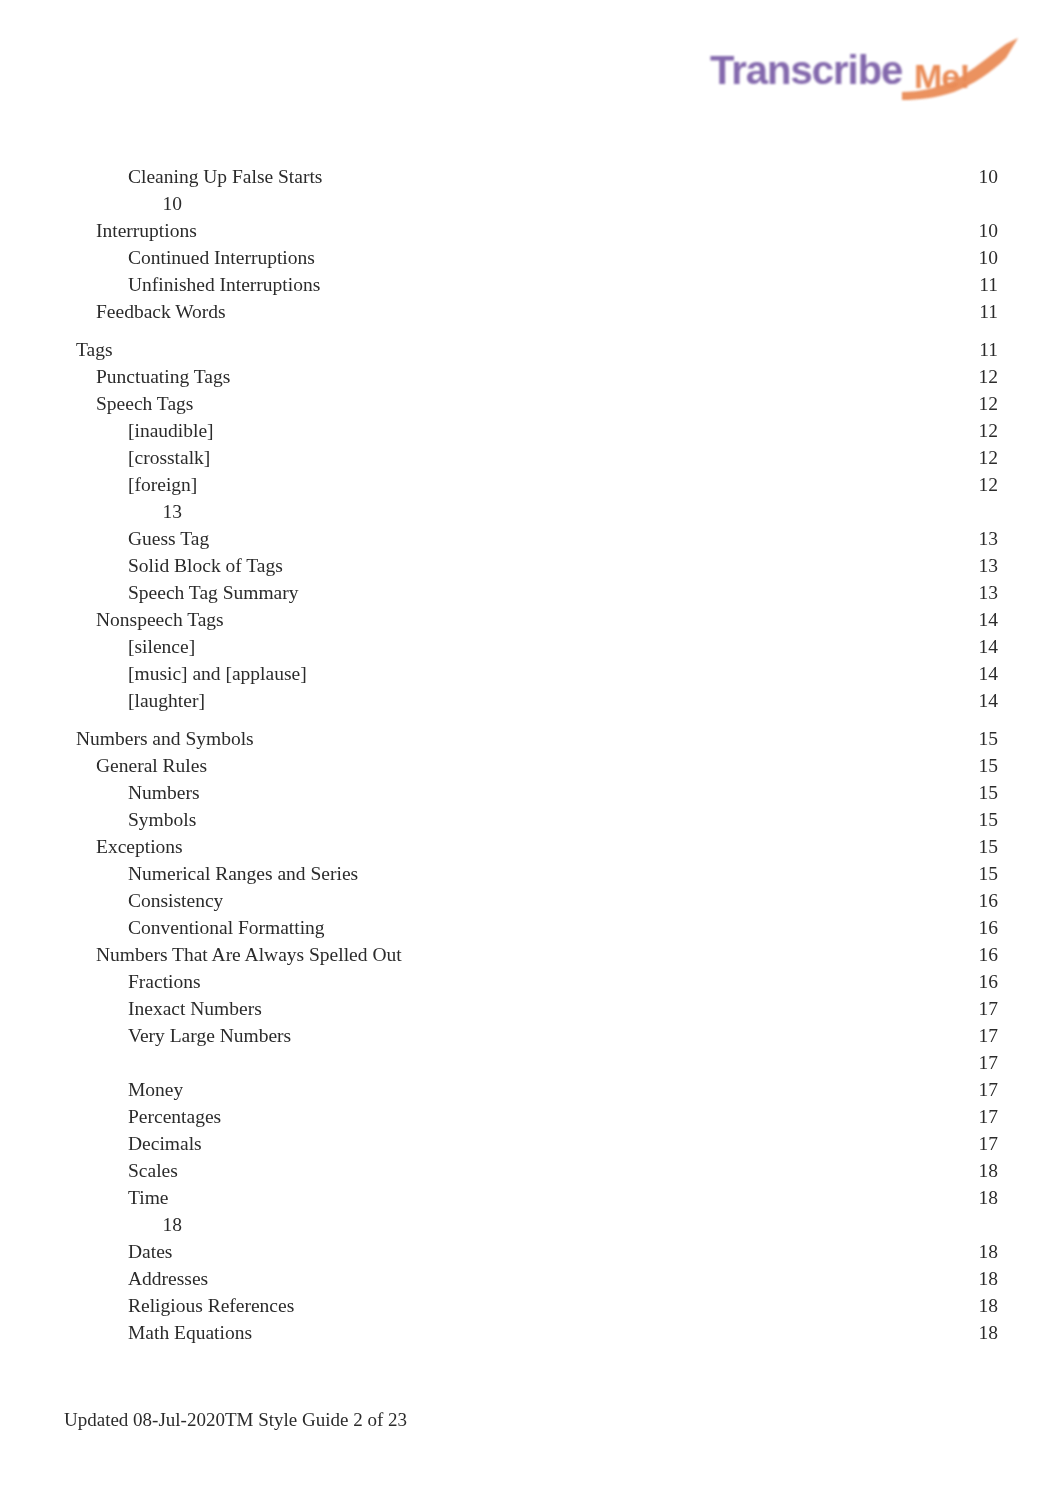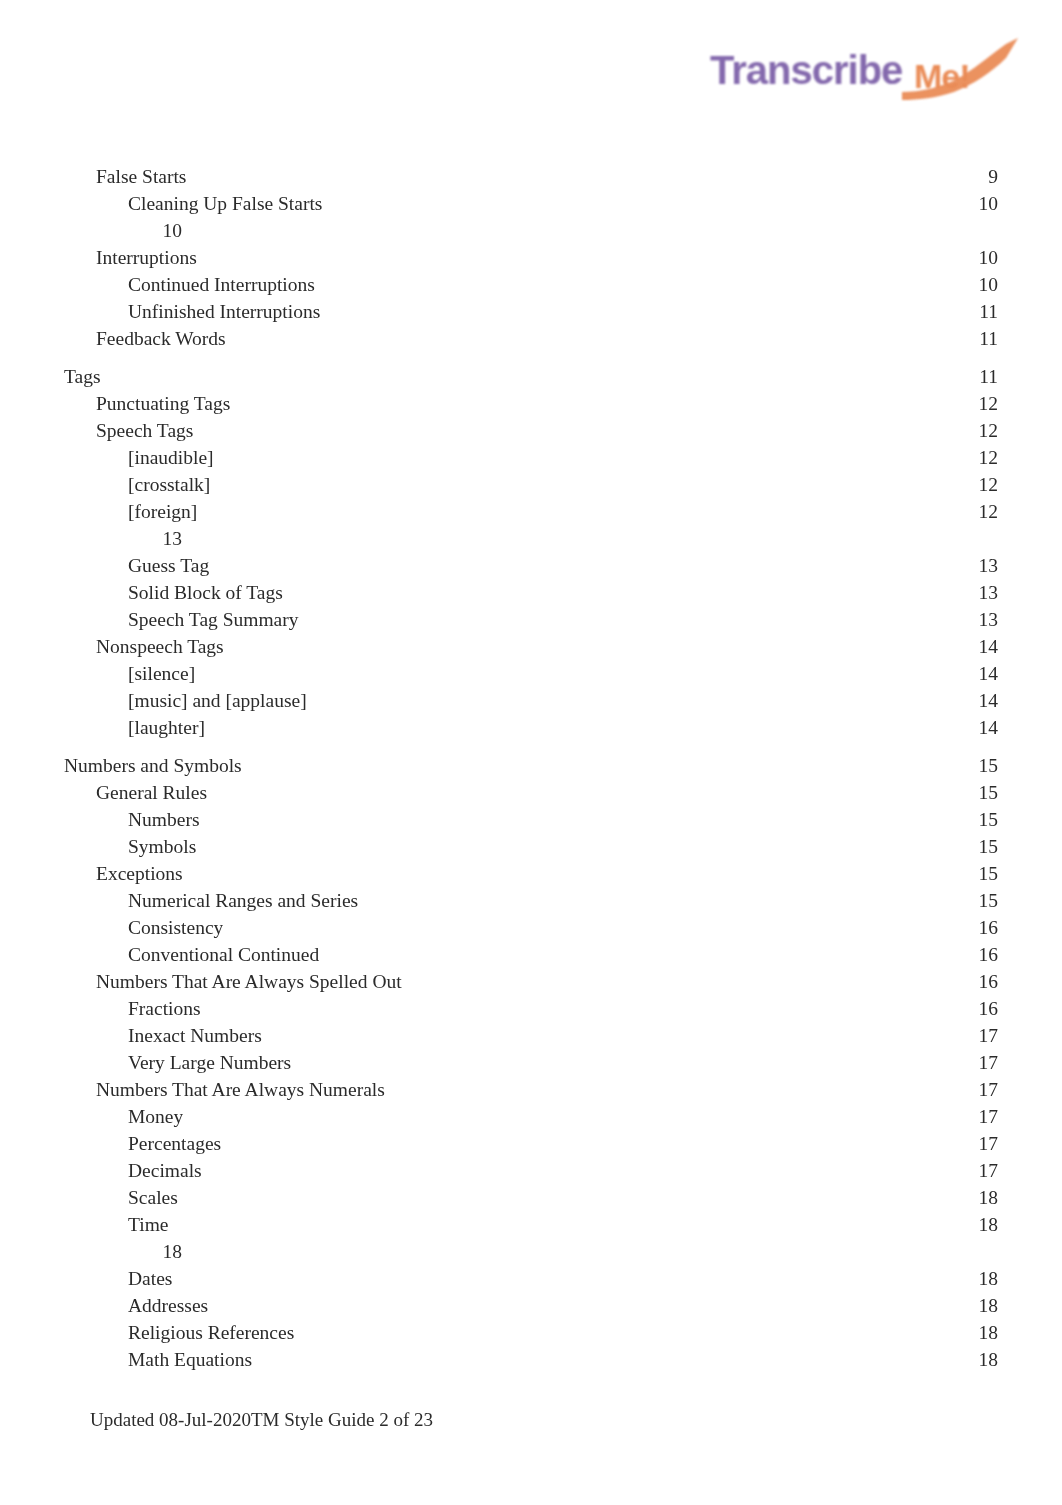--- a/index.html
+++ b/index.html
@@ -70,60 +70,55 @@
     text-align: right;
     min-width: 22px;
   }
   
   .lvl-0 { padding-left: 0px; }
   .lvl-1 { padding-left: 32px; }
   .lvl-2 { padding-left: 64px; }
   .lvl-3 { padding-left: 96px; flex-direction: column; }
 
   
-  .toc-row.group-start { margin-top: 11px; }
+  .toc-row.group-start { margin-top: 11px; margin-left: 12px; }
 
   
   #footer {
     position: absolute;
     left: 64px;
     top: 1405px;
     width: 934px;
     height: 30px;
     font-size: 19px;
     line-height: 30px;
     display: flex;
     align-items: baseline;
   }
-  #footer .f-left   { flex: 0 0 auto; text-align: left; margin-left: 26px; }
+  #footer .f-left   { flex: 0 0 auto; text-align: left; }
   #footer .f-center { flex: 1 1 auto; text-align: center; }
   #footer .f-right  { flex: 0 0 auto; text-align: center; }
 </style>
 </head>
 <body>
 
 <div id="page">
 
   <div id="header">
     <div id="logo">
       <svg width="320" height="72" viewBox="0 0 320 72" xmlns="http://www.w3.org/2000/svg">
 
         <path d="M196 56 C 214 56, 236 52, 256 40 C 272 30, 286 18, 300 8 L 312 2 L 300 22 C 286 36, 268 48, 248 56 C 230 62, 212 64, 196 64 Z" fill="#E8834A" opacity="0.95"></path>
         <text x="4" y="48" font-family="'Liberation Sans', sans-serif" font-size="40" font-weight="bold" fill="#7B5EA7" letter-spacing="-1">Transcribe</text>
         <text x="208" y="52" font-family="'Liberation Sans', sans-serif" font-size="34" font-weight="bold" fill="#E8834A" letter-spacing="-1">Me!</text>
       </svg>
     </div>
   </div>
 
   <div id="toc">
-      <div class="toc-row lvl-1">
-        <span class="title">False Starts</span>
-        <span class="filler"></span>
-        <span class="page">9</span>
-      </div>
       <div class="toc-row lvl-2">
         <span class="title">Cleaning Up False Starts</span>
         <span class="filler"></span>
         <span class="page">10</span>
       </div>
       <div class="toc-row lvl-3">
         <span class="title">Exceptional Cases</span>
         <span class="filler"></span>
         <span class="page">10</span>
       </div>
@@ -245,21 +240,21 @@
         <span class="title">Numerical Ranges and Series</span>
         <span class="filler"></span>
         <span class="page">15</span>
       </div>
       <div class="toc-row lvl-2">
         <span class="title">Consistency</span>
         <span class="filler"></span>
         <span class="page">16</span>
       </div>
       <div class="toc-row lvl-2">
-        <span class="title">Conventional Continued</span>
+        <span class="title">Conventional Formatting</span>
         <span class="filler"></span>
         <span class="page">16</span>
       </div>
       <div class="toc-row lvl-1">
         <span class="title">Numbers That Are Always Spelled Out</span>
         <span class="filler"></span>
         <span class="page">16</span>
       </div>
       <div class="toc-row lvl-2">
         <span class="title">Fractions</span>
@@ -270,21 +265,20 @@
         <span class="title">Inexact Numbers</span>
         <span class="filler"></span>
         <span class="page">17</span>
       </div>
       <div class="toc-row lvl-2">
         <span class="title">Very Large Numbers</span>
         <span class="filler"></span>
         <span class="page">17</span>
       </div>
       <div class="toc-row lvl-1">
-        <span class="title">Numbers That Are Always Numerals</span>
         <span class="filler"></span>
         <span class="page">17</span>
       </div>
       <div class="toc-row lvl-2">
         <span class="title">Money</span>
         <span class="filler"></span>
         <span class="page">17</span>
       </div>
       <div class="toc-row lvl-2">
         <span class="title">Percentages</span>

